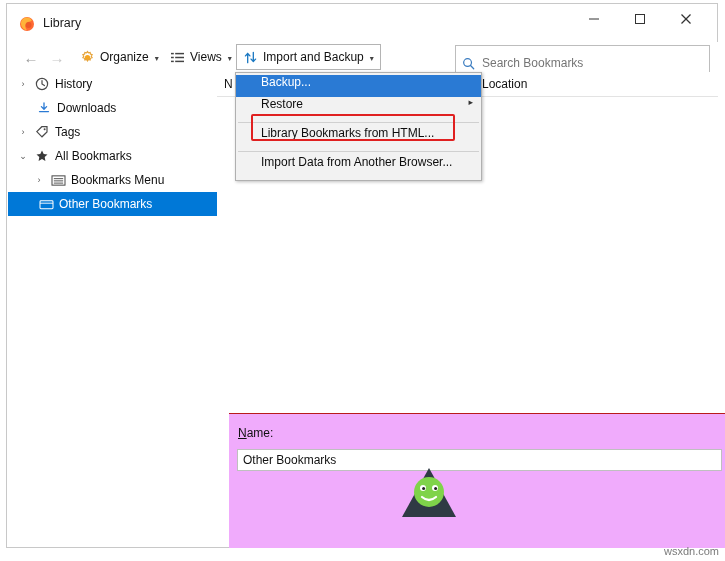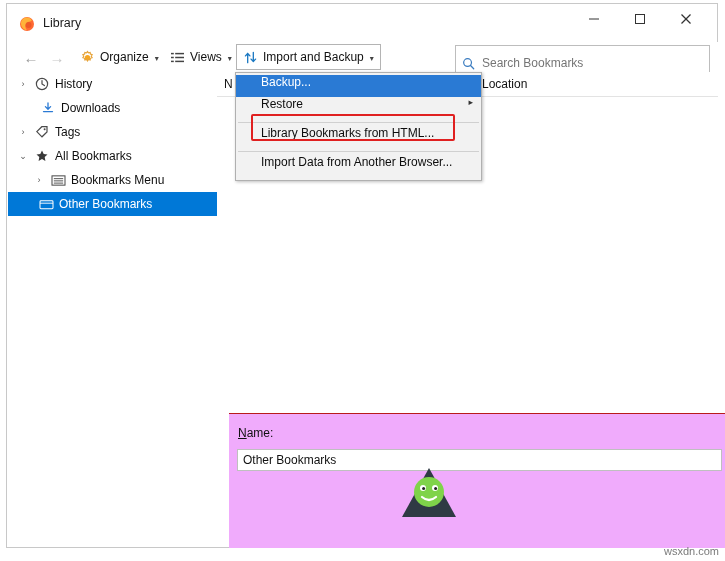--- a/index.html
+++ b/index.html
@@ -416,21 +416,21 @@
       <span class="twisty">›</span>
       <span class="t-icon">
         <svg width="14" height="14" viewBox="0 0 14 14">
             <circle cx="7" cy="7" r="5.6" fill="none" stroke="#4a4a4a" stroke-width="1.2"></circle>
             <path d="M7 3.6V7l2.4 1.6" fill="none" stroke="#4a4a4a" stroke-width="1.2" stroke-linecap="round"></path>
           </svg>
       </span>
       <span>History</span>
     </div>
 
-    <div class="tree-row" style="padding-left:12px;">
+    <div class="tree-row" style="padding-left:2px;margin-left:6px;">
       <span class="twisty"></span>
       <span class="t-icon">
         <svg width="14" height="14" viewBox="0 0 14 14">
             <path d="M7 2v6.2M7 8.2 4.4 5.6M7 8.2 9.6 5.6" fill="none" stroke="#2a7ad4" stroke-width="1.3" stroke-linecap="round"></path>
             <path d="M2.5 10.6h9" stroke="#2a7ad4" stroke-width="1.3" stroke-linecap="round"></path>
           </svg>
       </span>
       <span>Downloads</span>
     </div>
 

